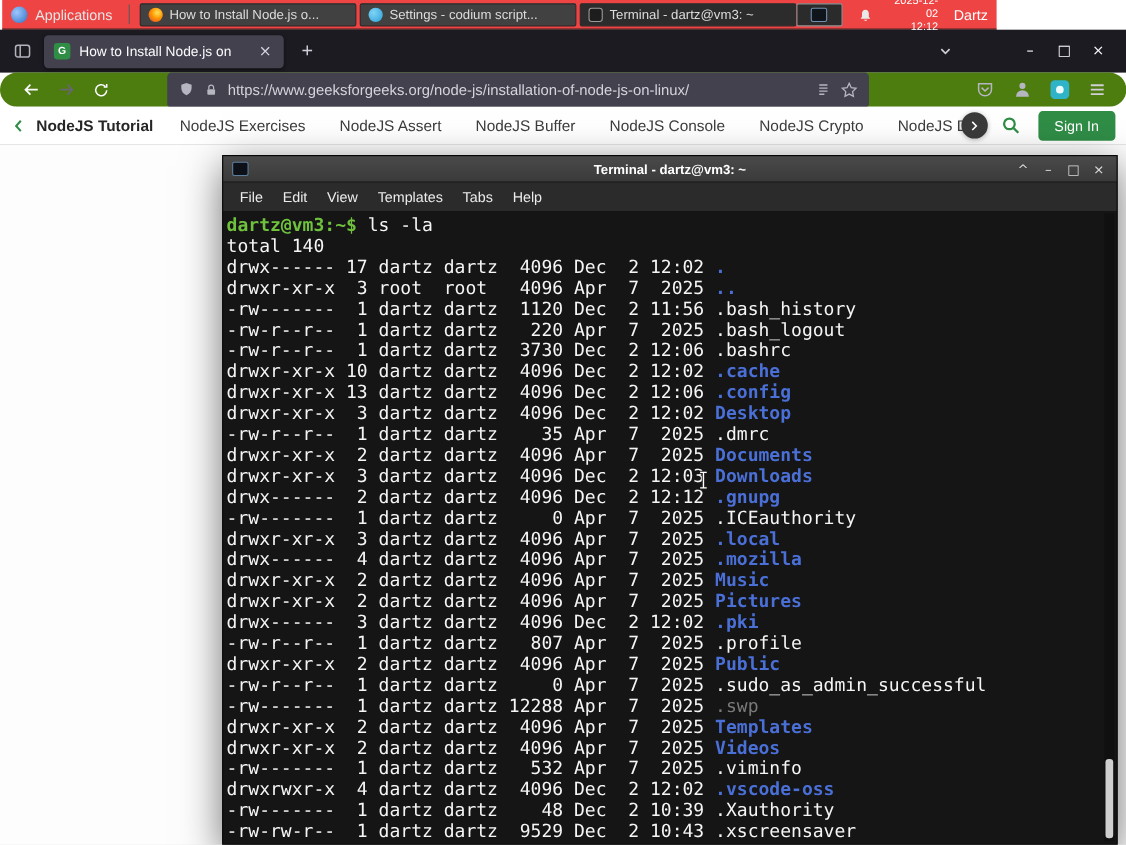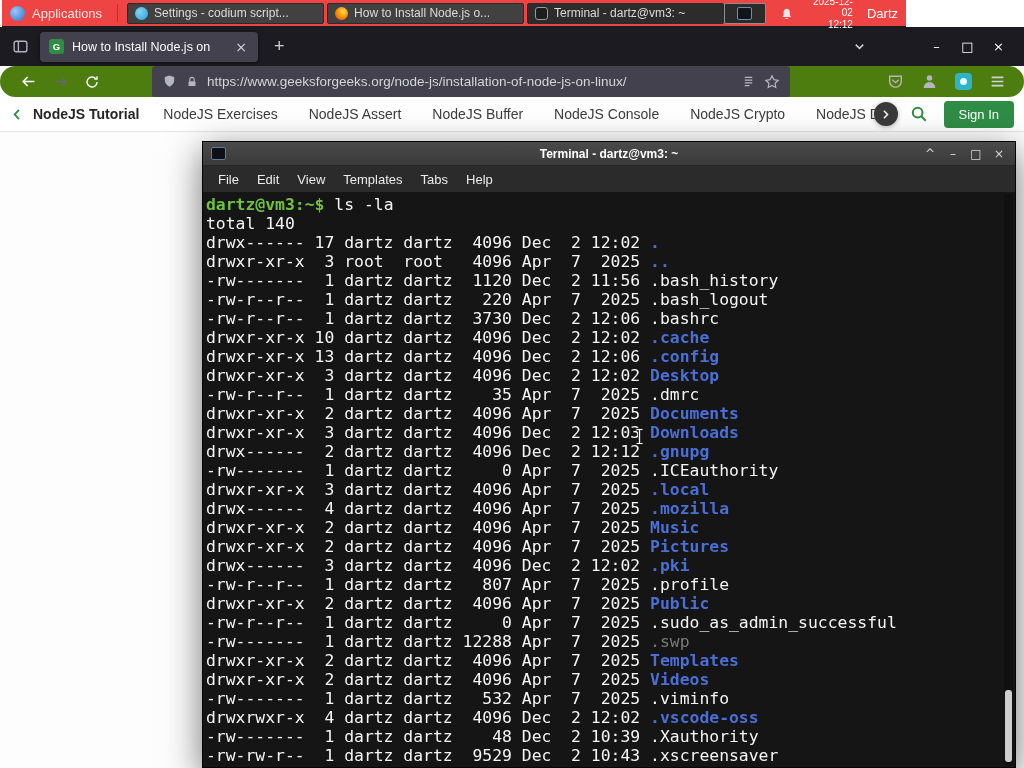--- a/index.html
+++ b/index.html
@@ -94,26 +94,26 @@
 <body>
 
 <div class="panel">
   <div class="apps">
     <span class="apps-icon"></span>
     <span>Applications</span>
   </div>
   <div class="panel-sep"></div>
   <div class="taskbar">
       <div class="task-btn">
+        <span class="ticon firefox"></span>
+        <span class="task-label">How to Install Node.js o...</span>
+      </div>
+      <div class="task-btn">
         <span class="ticon codium"></span>
         <span class="task-label">Settings - codium script...</span>
-      </div>
-      <div class="task-btn">
-        <span class="ticon firefox"></span>
-        <span class="task-label">How to Install Node.js o...</span>
       </div>
       <div class="task-btn active">
         <span class="ticon terminal"></span>
         <span class="task-label">Terminal - dartz@vm3: ~</span>
       </div>
     </div>
   <div class="tray">
     <div class="tray-box">
       <span class="tray-term"></span>
     </div>

